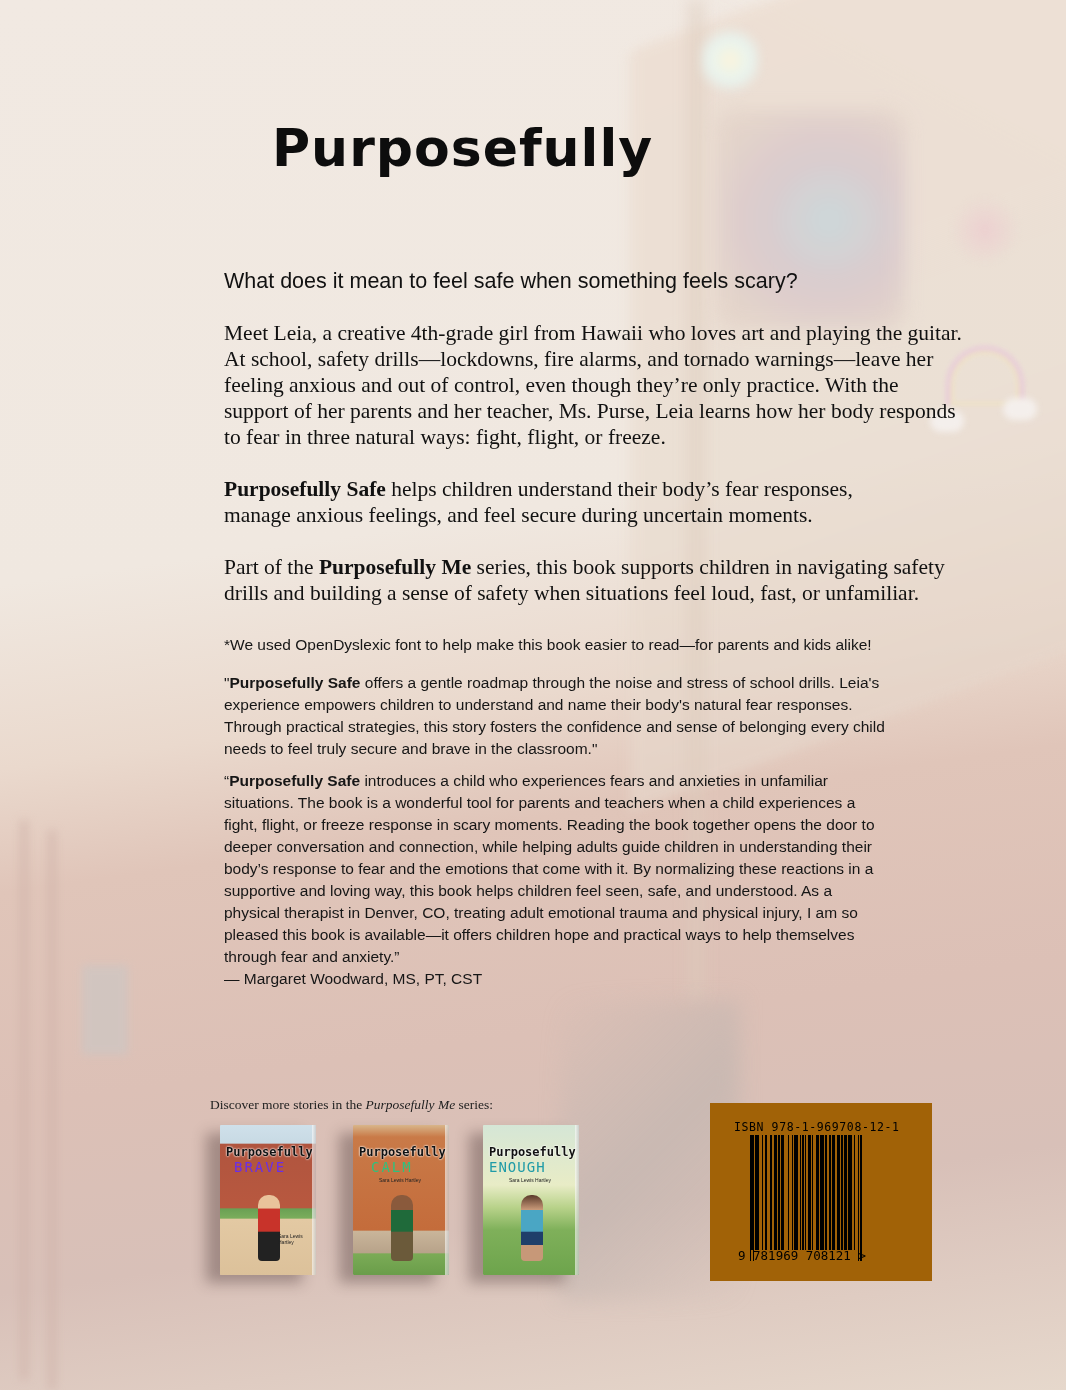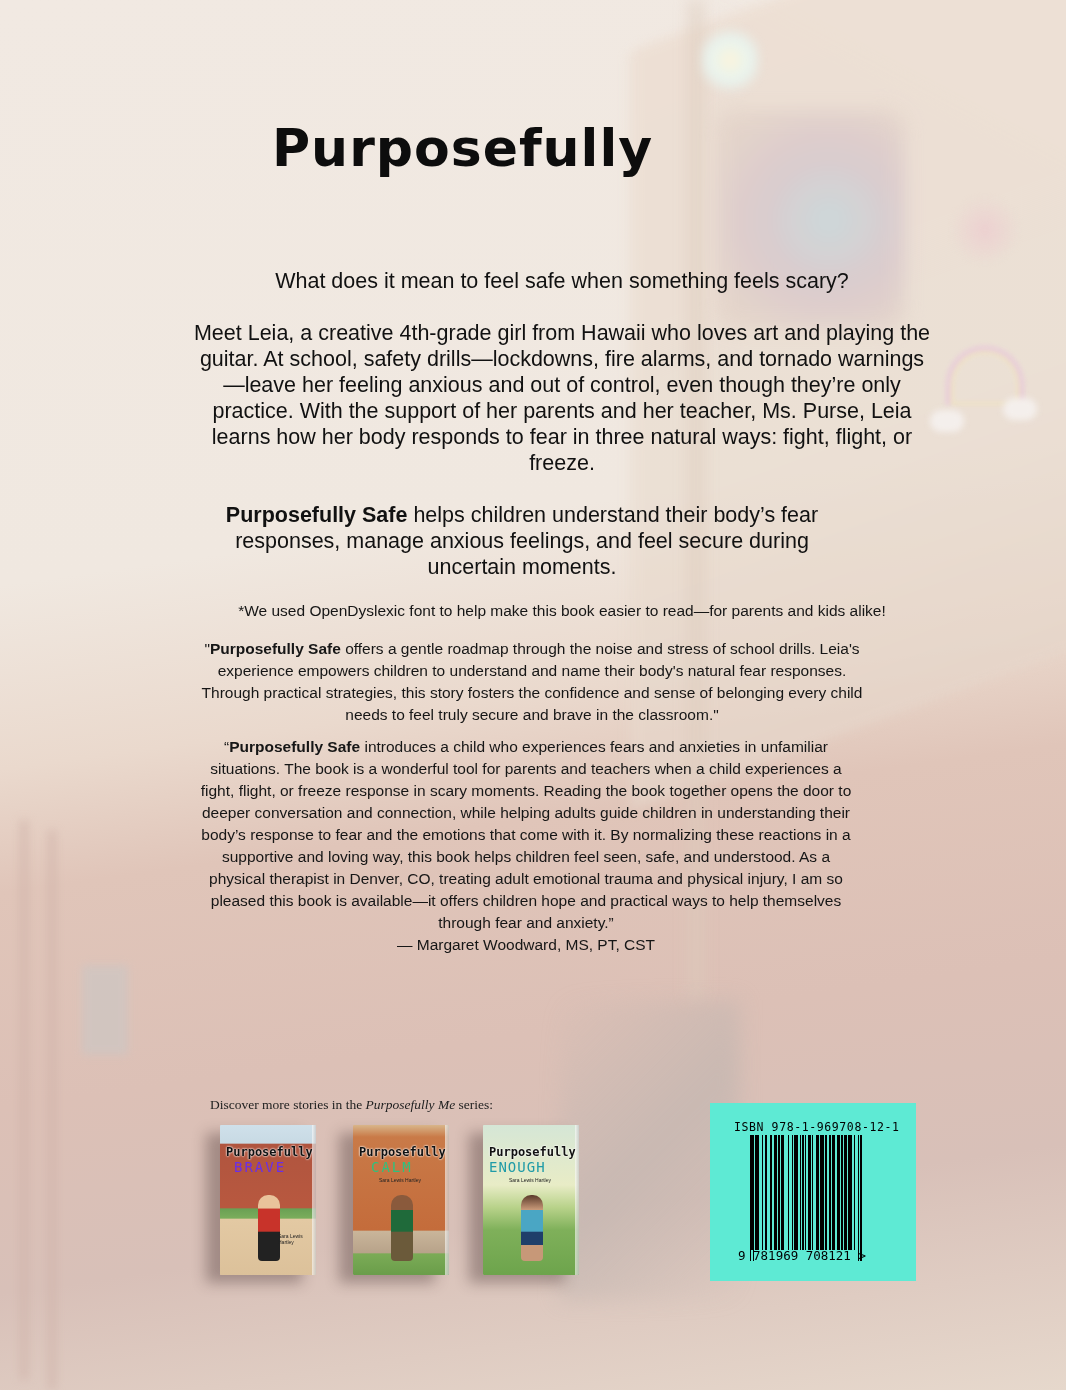--- a/index.html
+++ b/index.html
@@ -80,23 +80,23 @@
     font-weight: bold; font-size: 52px; letter-spacing: 1px; color: #0d0d0d;
     line-height: 60px;
   }
   .title-sub {
     font-family: "DejaVu Sans", sans-serif;
     font-weight: bold; font-size: 66px; letter-spacing: 2px; color: #fcc843;
     position: absolute; left: 152px; top: 44px; line-height: 80px;
   }
 
   
-  .content { position: absolute; left: 192px; top: 268px; width: 740px; text-align: center; }
+  .content { position: absolute; left: 224px; top: 268px; width: 740px; }
   .p-large { font-size: 21.5px; line-height: 26px; color: #111; }
-  .p-large + .p-large { margin-top: 26px; }
+  .p-large + .p-large { margin-top: 26px; font-family: Liberation Serif, serif; }
   .p-small { font-size: 15.5px; line-height: 22px; color: #161616; }
   b { font-weight: bold; }
 
   .discover {
     position: absolute; left: 210px; top: 1097px;
     font-family: Liberation Serif, serif; font-size: 13.5px; color: #222;
   }
   .books { position: absolute; left: 205px; top: 1120px; width: 390px; height: 170px; }
   .book {
     position: absolute; top: 5px; width: 96px; height: 150px;
@@ -139,22 +139,22 @@
   .book .figure {
     position: absolute; left: 38px; top: 70px; width: 22px; height: 66px;
     border-radius: 10px 10px 4px 4px;
   }
   .book.brave .figure { background: linear-gradient(180deg, #e9c39b 0%, #e9c39b 20%, #c8332a 21%, #c8332a 55%, #222 56%, #222 100%); }
   .book.calm .figure { background: linear-gradient(180deg, #8a5a3c 0%, #8a5a3c 22%, #1f6a3a 23%, #1f6a3a 55%, #6b5a3a 56%, #6b5a3a 100%); }
   .book.enough .figure { background: linear-gradient(180deg, #5a3a2a 0%, #c79878 22%, #4aa6c4 23%, #4aa6c4 55%, #1f3f6a 56%, #1f3f6a 75%, #c79878 76%); }
 
   
   .barcode-box {
-    position: absolute; left: 710px; top: 1103px; width: 206px; height: 178px;
-    background: #5eead4;
+    position: absolute; left: 710px; top: 1103px; width: 222px; height: 178px;
+    background: #a16207;
   }
   .isbn-text {
     position: absolute; left: 24px; top: 17px;
     font-family: "DejaVu Sans Mono", monospace; font-size: 11.5px; letter-spacing: 0.6px; color: #000;
   }
   .bars { position: absolute; left: 40px; top: 32px; width: 160px; height: 126px; display: flex; align-items: flex-start; }
   .bars span { display: block; height: 115px; background: #000; }
   .bars span.long { height: 126px; }
   .bars span.gap { background: transparent; }
   .digits {
@@ -182,22 +182,23 @@
 </div>
 
 <div class="title-wrap">
   <div class="title-main">Purposefully</div>
 </div>
 
 <div class="content">
   <p class="p-large">What does it mean to feel safe when something feels scary?</p>
   <p class="p-large" style="margin-top:26px">Meet Leia, a creative 4th-grade girl from Hawaii who loves art and playing the guitar. At school, safety drills—lockdowns, fire alarms, and tornado warnings—leave her feeling anxious and out of control, even though they’re only practice. With the support of her parents and her teacher, Ms. Purse, Leia learns how her body responds to fear in three natural ways: fight, flight, or freeze.</p>
   <p class="p-large" style="margin-top:26px; width:660px"><b>Purposefully Safe</b><span> helps children understand their body’s fear responses, manage anxious feelings, and feel secure during uncertain moments.</span></p>
-
-  <p class="p-small" style="margin-top:20px">*We used OpenDyslexic font to help make this book easier to read—for parents and kids alike!</p>
+  <p class="p-large" style="margin-top:26px; width:730px"><span>Part of the </span><b>Purposefully Me</b><span> series, this book supports children in navigating safety drills and building a sense of safety when situations feel loud, fast, or unfamiliar.</span></p>
+
+  <p class="p-small" style="margin-top:28px">*We used OpenDyslexic font to help make this book easier to read—for parents and kids alike!</p>
 
   <div class="p-small" style="margin-top:16px; width:680px">
     <p><span>"</span><b>Purposefully Safe</b><span> offers a gentle roadmap through the noise and stress of school drills. Leia's experience empowers children to understand and name their body's natural fear responses. Through practical strategies, this story fosters the confidence and sense of belonging every child needs to feel truly secure and brave in the classroom."</span></p>
   </div>
 
   <div class="p-small" style="margin-top:10px; width:668px">
     <p><span>“</span><b>Purposefully Safe</b><span> introduces a child who experiences fears and anxieties in unfamiliar situations. The book is a wonderful tool for parents and teachers when a child experiences a fight, flight, or freeze response in scary moments. Reading the book together opens the door to deeper conversation and connection, while helping adults guide children in understanding their body’s response to fear and the emotions that come with it. By normalizing these reactions in a supportive and loving way, this book helps children feel seen, safe, and understood. As a physical therapist in Denver, CO, treating adult emotional trauma and physical injury, I am so pleased this book is available—it offers children hope and practical ways to help themselves through fear and anxiety.”</span></p>
     <p>— Margaret Woodward, MS, PT, CST</p>
   </div>
 </div>

